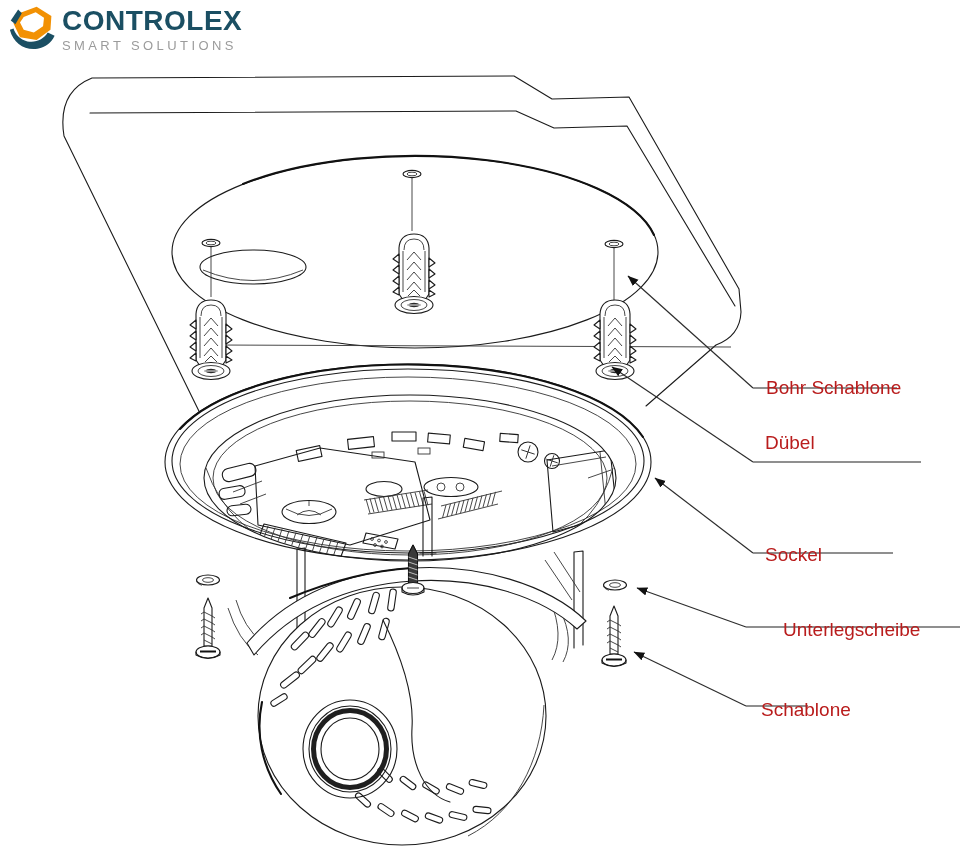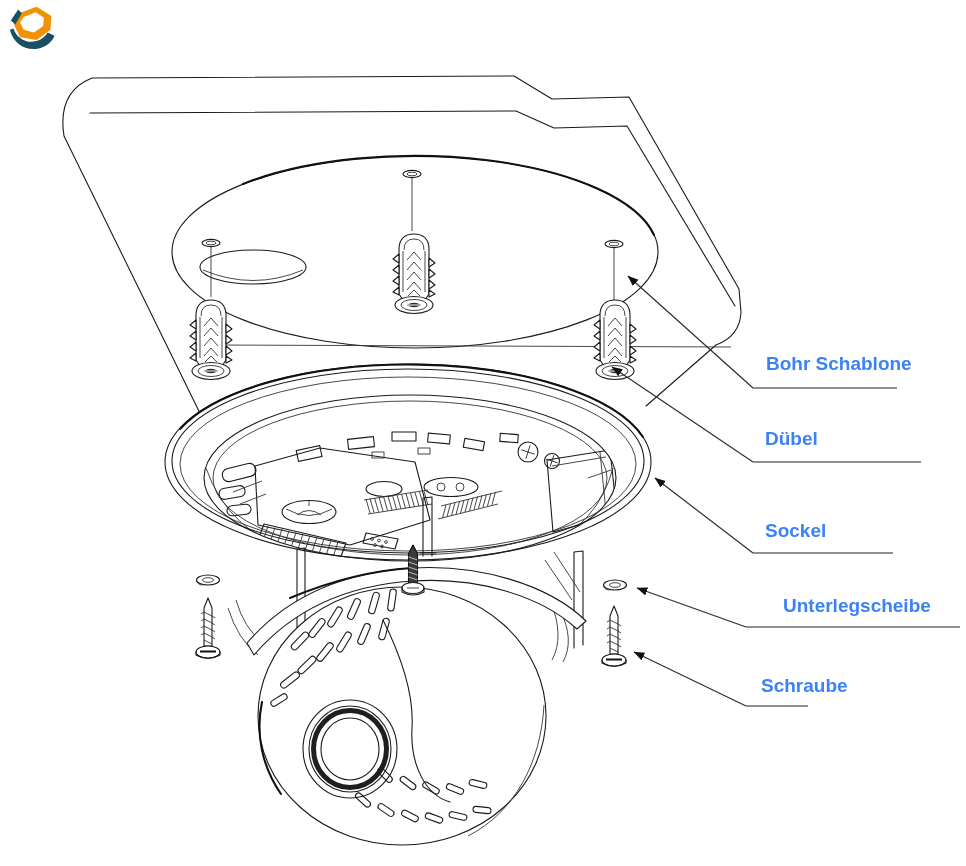--- a/index.html
+++ b/index.html
@@ -13,40 +13,44 @@
   #logo-tag{font-size:13px;font-weight:normal;letter-spacing:3.4px;color:#9b9b9b;margin-top:4px;}
   
   #art{position:absolute;left:0;top:0;width:966px;height:866px;}
   .ln{fill:none;stroke:#1b1b1b;stroke-width:1.1;stroke-linecap:round;stroke-linejoin:round;}
   .ln2{fill:none;stroke:#111;stroke-width:2.1;stroke-linecap:round;}
   .wf{fill:#fff;stroke:#1b1b1b;stroke-width:1.1;stroke-linejoin:round;}
   .thin{fill:none;stroke:#333;stroke-width:.9;}
   .leader{fill:none;stroke:#2d2d2d;stroke-width:1.2;}
   .ul{fill:none;stroke:#8f8f8f;stroke-width:2.2;}
   .dk{fill:#2b2b2b;stroke:none;}
-  .lbl{position:absolute;font-size:19px;font-weight:bold;color:#3b82f6;white-space:nowrap;}
+  .lbl{position:absolute;font-size:19px;font-weight:normal;color:#b91c1c;white-space:nowrap;margin-top:24px;}
   #lbl-bohr{left:766px;top:353px;}
-  #lbl-duebel{left:765px;top:428px;}
+  #lbl-duebel{left:765px;top:408px;}
   #lbl-sockel{left:765px;top:520px;text-align:center;}
   #lbl-unterleg{left:783px;top:595px;}
   #lbl-schraube{left:761px;top:675px;}
 </style>
 </head>
 <body>
 
 <div id="stage">
 
   <div id="logo">
     <svg id="logo-icon" viewBox="0 0 52 50">
       <path fill-rule="evenodd" d="M12,9 L31,2 L47,12 L46,27 L31,38 L13,35 L6,20 Z
                M17,13 L30,8 L39,14 L38,23 L28,30 L17,27 L13,19 Z" fill="#f29104"></path>
       <path d="M3,17 L11,5 L15,9 L8,21 Z" fill="#1b4f63"></path>
       <path d="M2,27 C6,42 18,49.5 32,47.5 C41,46 47,41 50.5,33.5 L43,30
                C39,37 30,41.5 21,39.5 C13,37.5 8,32 6,25.5 Z" fill="#1b4f63"></path>
     </svg>
+    <div id="logo-text">
+      <span id="logo-word">CONTROLEX</span>
+      <span id="logo-tag">SMART SOLUTIONS</span>
+    </div>
   </div>
 
   <svg id="art" viewBox="0 0 966 866">
     <defs>
       <marker id="arr" markerWidth="10" markerHeight="8" refX="8.6" refY="3.5" orient="auto">
         <path d="M0,0 L9,3.5 L0,7 Z" fill="#111"></path>
       </marker>
       <clipPath id="sockClip">
           <ellipse cx="410" cy="478" rx="206" ry="83"></ellipse>
         </clipPath>
@@ -277,14 +281,14 @@
       <path class="ul" d="M753,553 H893"></path>
       <path class="ul" d="M746,627 H960"></path>
       <path class="ul" d="M746,706 H808"></path>
     </g>
   </svg>
 
   <div class="lbl" id="lbl-bohr">Bohr Schablone</div>
   <div class="lbl" id="lbl-duebel">Dübel</div>
   <div class="lbl" id="lbl-sockel">Sockel</div>
   <div class="lbl" id="lbl-unterleg">Unterlegscheibe</div>
-  <div class="lbl" id="lbl-schraube">Schraube</div>
+  <div class="lbl" id="lbl-schraube">Schablone</div>
 </div>
 
 </body></html>

